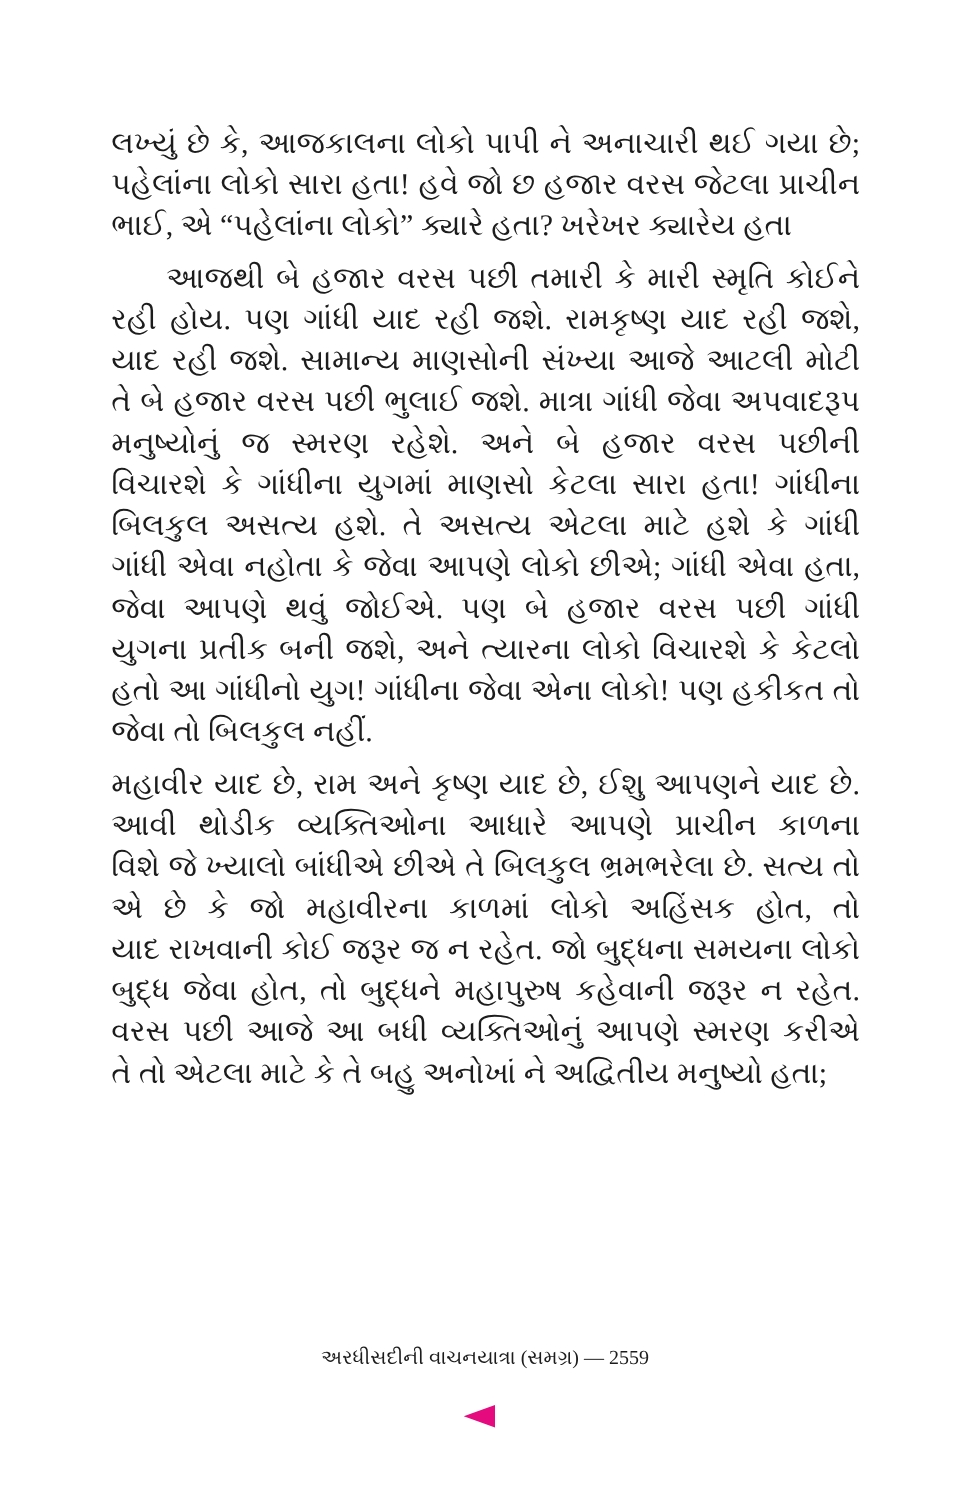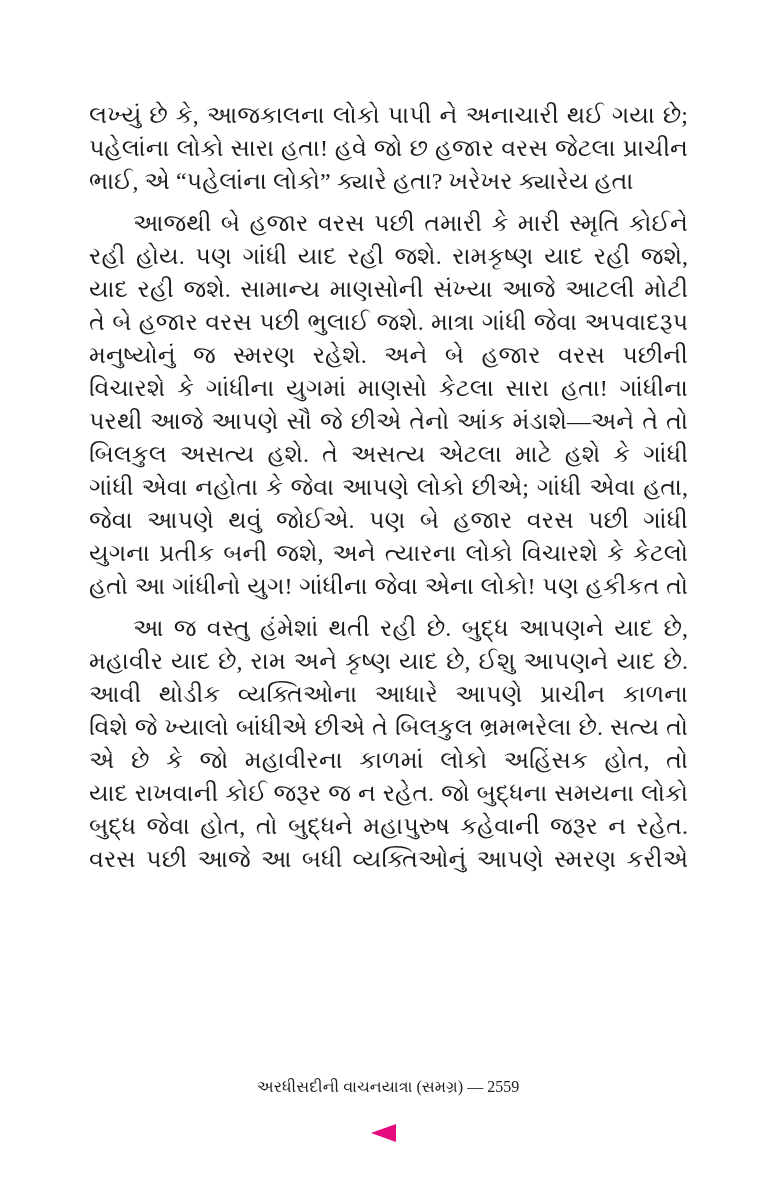--- a/index.html
+++ b/index.html
@@ -74,36 +74,36 @@
         <div class="line">પહેલાંના લોકો સારા હતા! હવે જો છ હજાર વરસ જેટલા પ્રાચીન</div>
         <div class="line last">ભાઈ, એ “પહેલાંના લોકો” ક્યારે હતા? ખરેખર ક્યારેય હતા ખરા?</div>
       </div>
       <div class="para">
         <div class="line indent">આજથી બે હજાર વરસ પછી તમારી કે મારી સ્મૃતિ કોઈને નહીં</div>
         <div class="line">રહી હોય. પણ ગાંધી યાદ રહી જશે. રામકૃષ્ણ યાદ રહી જશે, રમણ</div>
         <div class="line">યાદ રહી જશે. સામાન્ય માણસોની સંખ્યા આજે આટલી મોટી છે,</div>
         <div class="line">તે બે હજાર વરસ પછી ભુલાઈ જશે. માત્રા ગાંધી જેવા અપવાદરૂપ</div>
         <div class="line">મનુષ્યોનું જ સ્મરણ રહેશે. અને બે હજાર વરસ પછીની માનવજાત</div>
         <div class="line">વિચારશે કે ગાંધીના યુગમાં માણસો કેટલા સારા હતા! ગાંધીના દાખલા</div>
-        <div class="line">પરથી આજે આપણે સૌ જે છીએ તેનો આંક મંડાશે—અને તે તો</div>
         <div class="line">બિલકુલ અસત્ય હશે. તે અસત્ય એટલા માટે હશે કે ગાંધી આપણા</div>
         <div class="line">ગાંધી એવા નહોતા કે જેવા આપણે લોકો છીએ; ગાંધી એવા હતા,</div>
         <div class="line">જેવા આપણે થવું જોઈએ. પણ બે હજાર વરસ પછી ગાંધી આજના</div>
         <div class="line">યુગના પ્રતીક બની જશે, અને ત્યારના લોકો વિચારશે કે કેટલો સારો</div>
         <div class="line">હતો આ ગાંધીનો યુગ! ગાંધીના જેવા એના લોકો! પણ હકીકત તો</div>
+        <div class="line last">જેવા તો બિલકુલ નહીં.</div>
       </div>
       <div class="para">
-        <div class="line indent">આ જ વસ્તુ હંમેશાં થતી રહી છે. બુદ્ધ આપણને યાદ છે,</div>
         <div class="line">મહાવીર યાદ છે, રામ અને કૃષ્ણ યાદ છે, ઈશુ આપણને યાદ છે. અને</div>
         <div class="line">આવી થોડીક વ્યક્તિઓના આધારે આપણે પ્રાચીન કાળના જનસમાજ</div>
         <div class="line">વિશે જે ખ્યાલો બાંધીએ છીએ તે બિલકુલ ભ્રમભરેલા છે. સત્ય તો</div>
         <div class="line">એ છે કે જો મહાવીરના કાળમાં લોકો અહિંસક હોત, તો મહાવીરને</div>
         <div class="line">યાદ રાખવાની કોઈ જરૂર જ ન રહેત. જો બુદ્ધના સમયના લોકો</div>
         <div class="line">બુદ્ધ જેવા હોત, તો બુદ્ધને મહાપુરુષ કહેવાની જરૂર ન રહેત. હજારો</div>
         <div class="line">વરસ પછી આજે આ બધી વ્યક્તિઓનું આપણે સ્મરણ કરીએ છીએ</div>
+        <div class="line last">તે તો એટલા માટે કે તે બહુ અનોખાં ને અદ્વિતીય મનુષ્યો હતા;</div>
       </div>
     </div>
 
   <div class="footer">
     <span>અરધીસદીની વાચનયાત્રા (સમગ્ર) — 2559</span>
   </div>
 
   <div class="nav-arrow" id="nav-arrow" style="border-right-color: rgb(229, 10, 126);"></div>
 
 </div>

